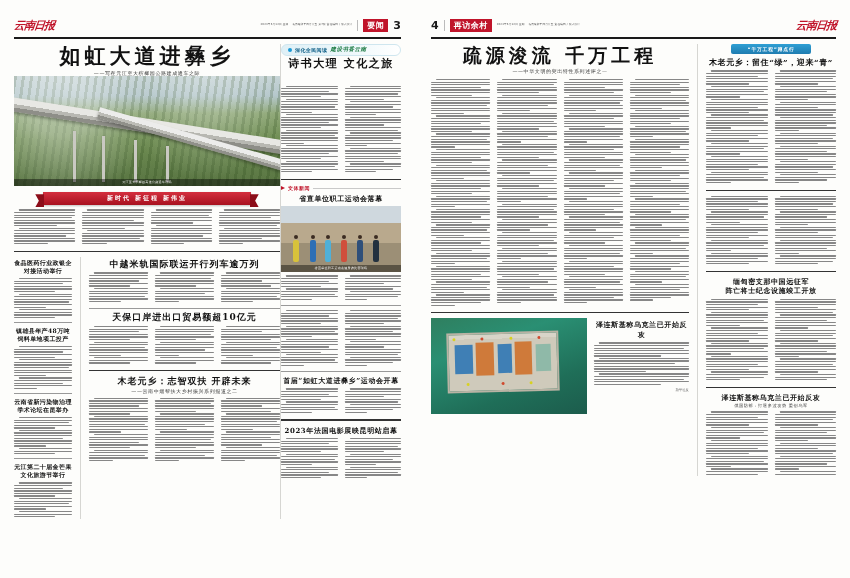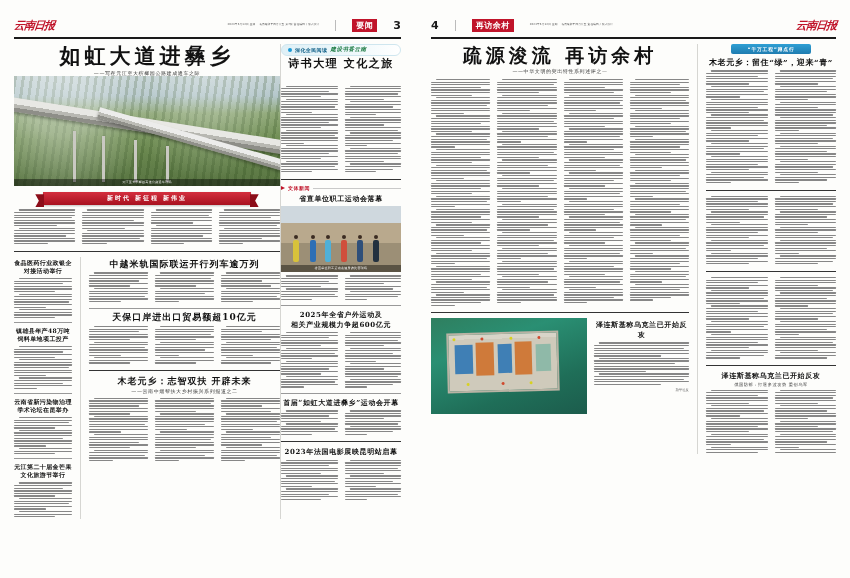--- a/index.html
+++ b/index.html
@@ -21,21 +21,21 @@
   .page-right { width: 435px; padding: 16px 14px 8px 16px; }
 
   
   .masthead { display: flex; align-items: center; justify-content: space-between; height: 18px; }
   .logo {
     color: #c0142a; font-weight: bold; font-size: 11px;
     font-family: "DejaVu Serif", "Liberation Serif", serif;
     letter-spacing: -1px; font-style: italic; transform: skewX(-6deg);
     white-space: nowrap;
   }
-  .mast-right { display: flex; align-items: center; gap: 16px; }
+  .mast-right { display: flex; align-items: center; gap: 5px; }
   .mast-date {
     font-size: 2.6px; line-height: 3.4px; color: #4a4a4a;
     text-align: right; white-space: nowrap; letter-spacing: .2px;
   }
   .sect-tag {
     background: #c0142a; color: #fff; font-weight: bold;
     font-size: 8px; padding: 1px 4px; letter-spacing: .5px;
   }
   .pg-num { font-size: 11px; font-weight: bold; color: #1a1a1a; }
   .mast-div { width: 1px; height: 11px; background: #bbb; }
@@ -695,22 +695,20 @@
               <div class="ln s85"></div>
               <div class="ln i"></div>
               <div class="ln"></div>
             <div class="ln s95"></div>
               <div class="ln s40"></div>
           </div>
         </div>
 
         <div class="rule-hair"></div>
 
-        <div class="hl hl-small" style="white-space:pre-line;">2025年全省户外运动及
-相关产业规模力争超600亿元</div>
         <div class="cols copy" style="margin-top:3px;">
           <div>
             <div class="ln i"></div>
               <div class="ln"></div>
               <div class="ln s85"></div>
               <div class="ln"></div>
             <div class="ln"></div>
               <div class="ln s70"></div>
               <div class="ln i"></div>
               <div class="ln"></div>
@@ -841,21 +839,21 @@
 农历癸卯年四月廿五 责任编辑 / 版式设计</div>
       </div>
       <div class="logo">云南日报</div>
     </div>
     <div class="mast-rule"></div>
 
     <div style="display:flex; gap:8px;">
 
       <div style="flex:1 1 0; min-width:0;">
 
-        <div class="hl hl-hero" style="font-size:19px;">疏源浚流 再访余村</div>
+        <div class="hl hl-hero" style="font-size:19px;">疏源浚流 千万工程</div>
         <div class="hl-sub">——中华文明的突出特性系列述评之一</div>
 
         <div class="cols copy" style="margin-top:5px;">
           <div>
             <div class="ln i"></div>
               <div class="ln"></div>
               <div class="ln"></div>
               <div class="ln s85"></div>
             <div class="ln"></div>
               <div class="ln"></div>
@@ -1417,20 +1415,22 @@
               <div class="ln s40"></div>
               <div class="ln i"></div>
             <div class="ln"></div>
               <div class="ln s95"></div>
               <div class="ln s70"></div>
           </div>
         </div>
 
         <div class="rule-thin"></div>
 
+        <div class="hl hl-small" style="white-space:pre-line;">缅甸密支那中国远征军
+阵亡将士纪念设施竣工开放</div>
         <div class="cols copy" style="margin-top:3px;">
           <div>
             <div class="ln i"></div>
               <div class="ln"></div>
               <div class="ln s85"></div>
               <div class="ln"></div>
             <div class="ln s70"></div>
               <div class="ln i"></div>
               <div class="ln"></div>
               <div class="ln"></div>

